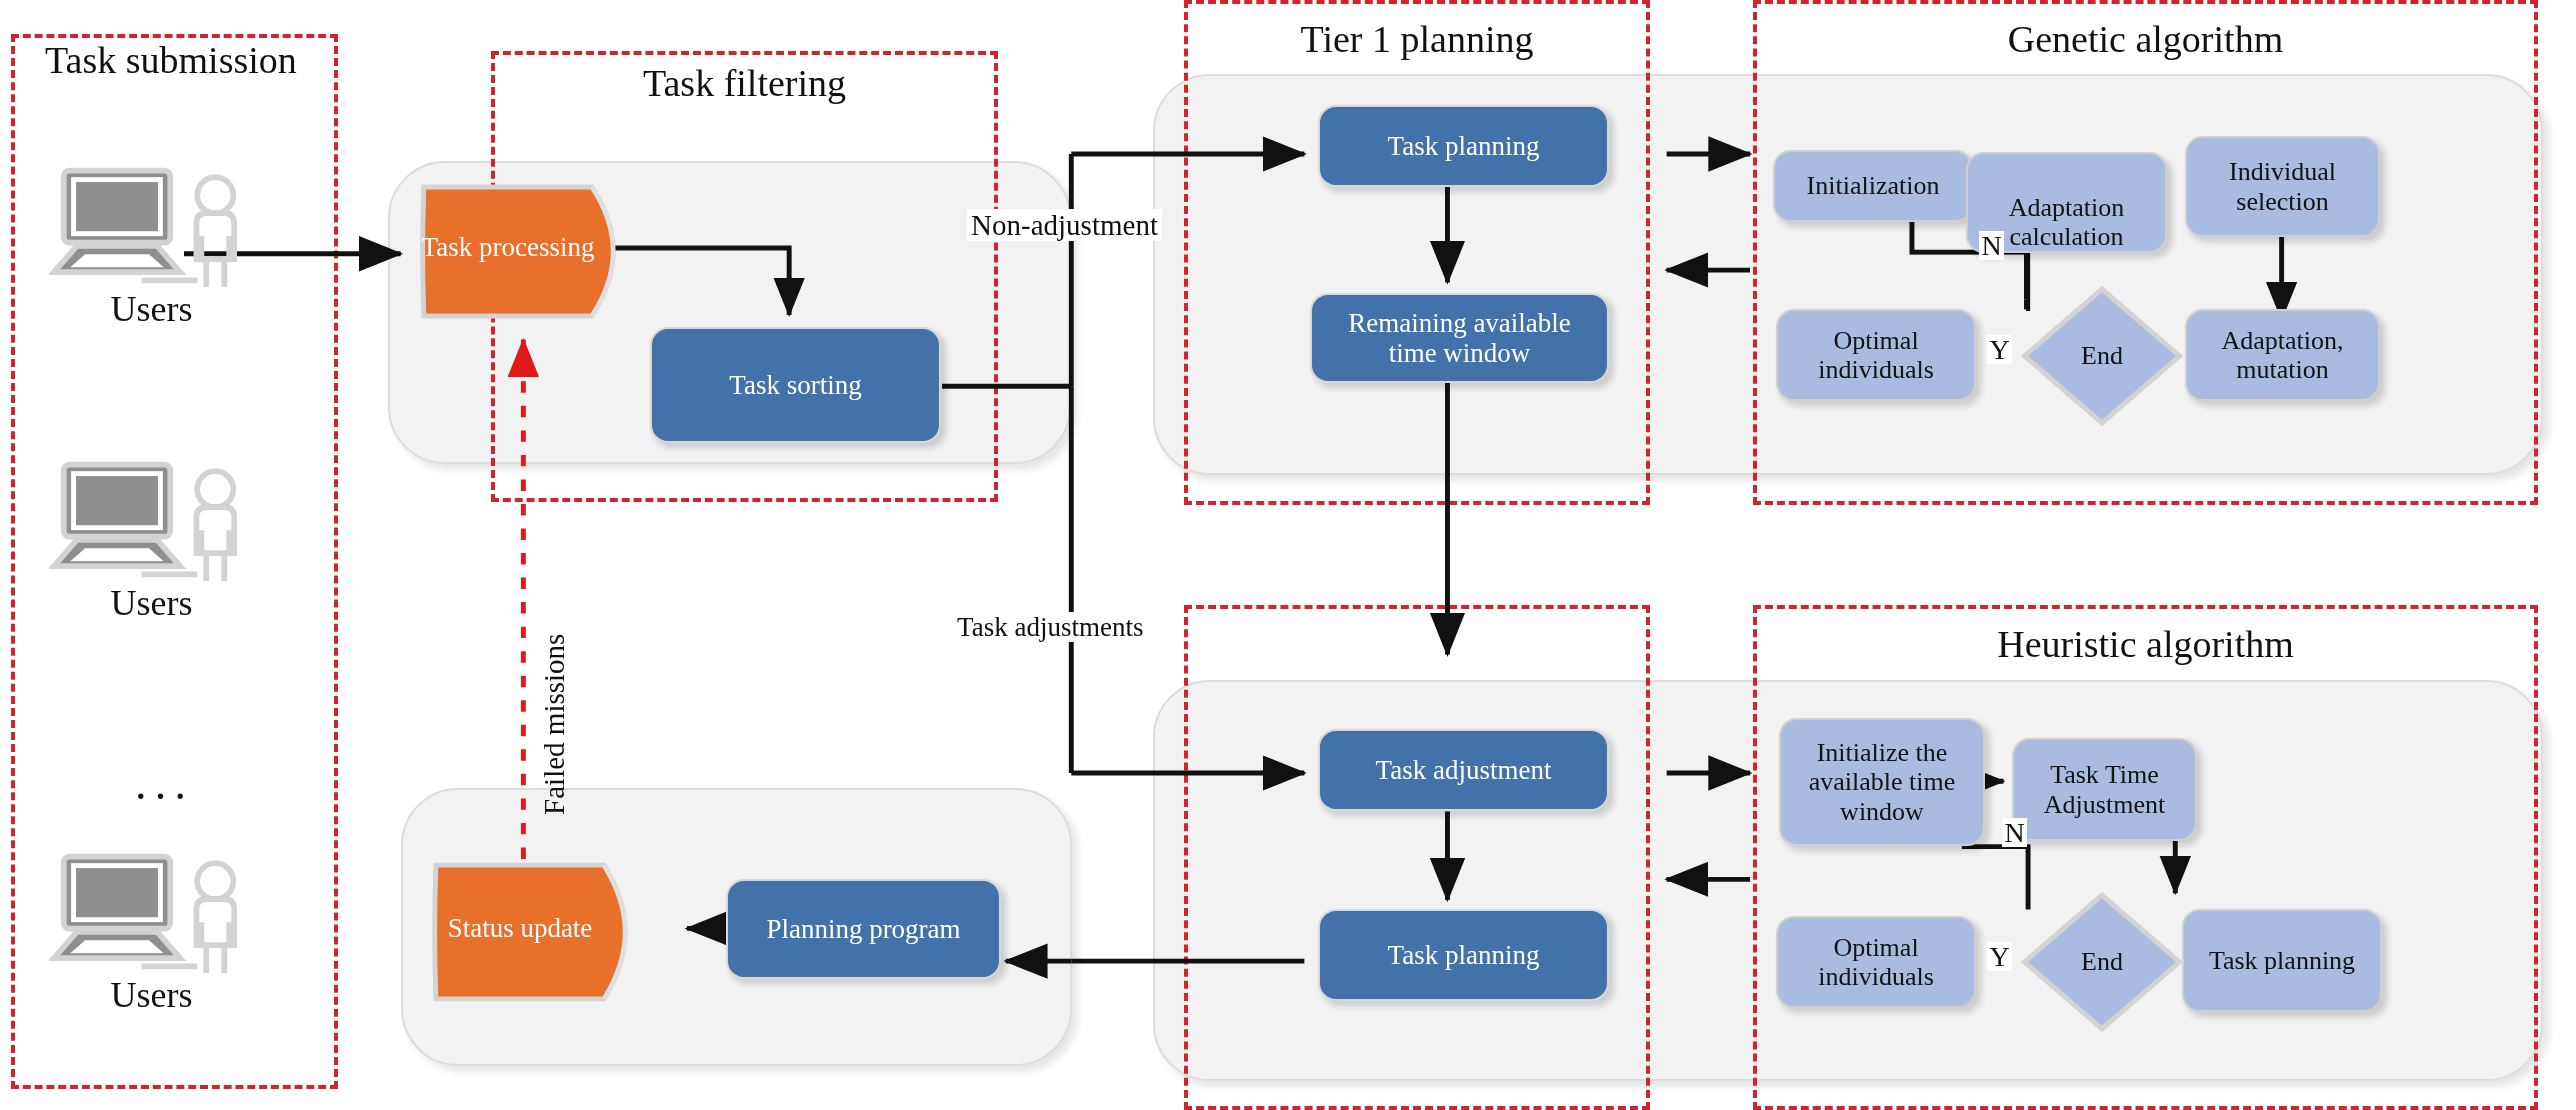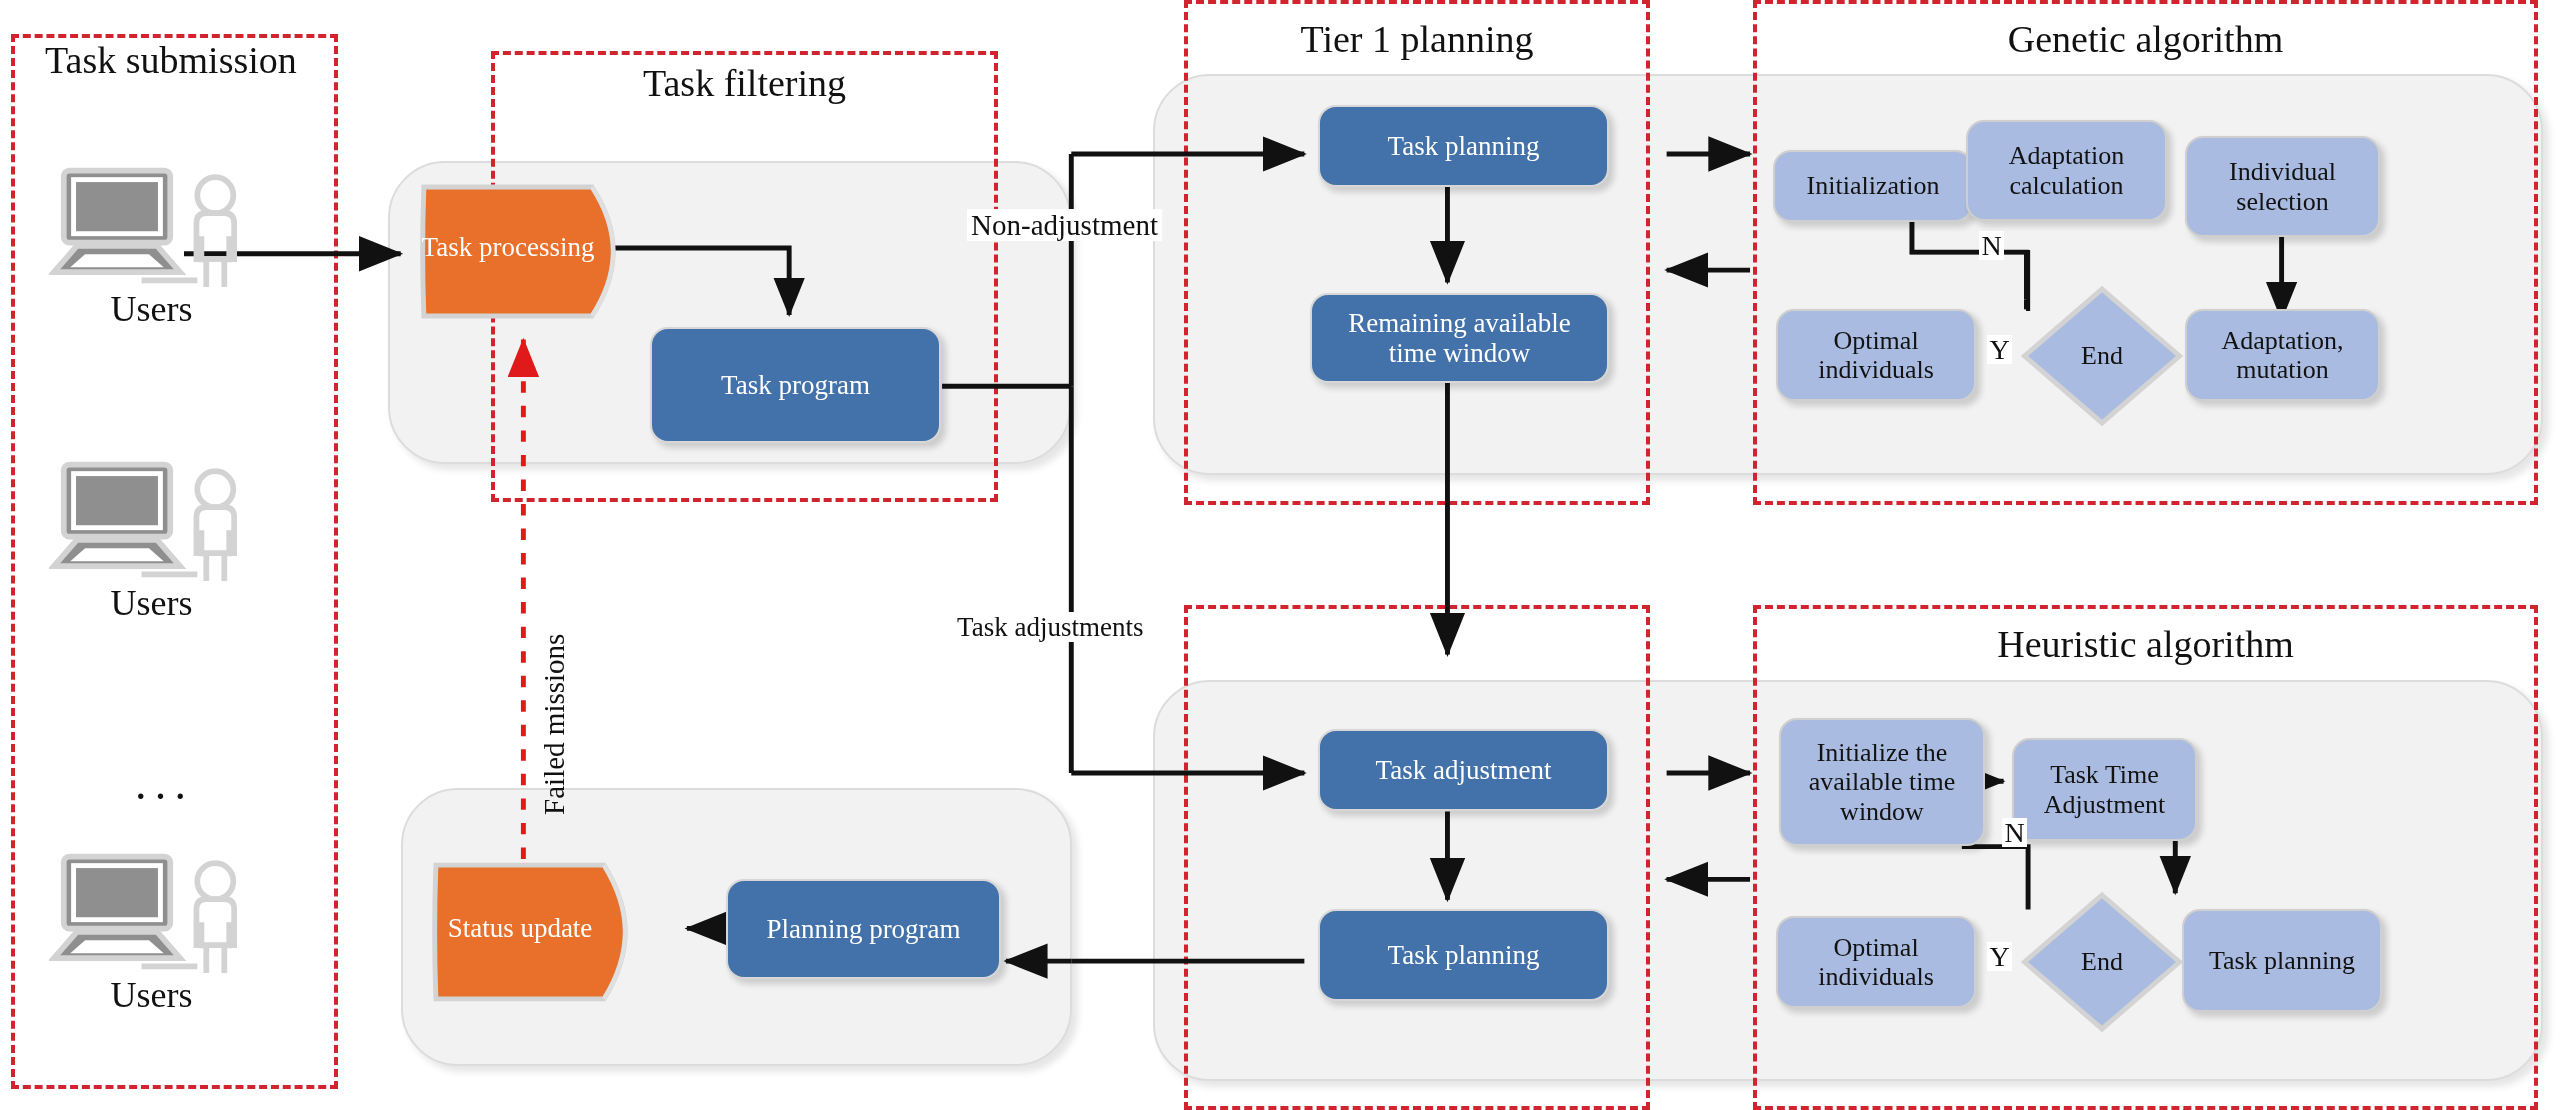--- a/index.html
+++ b/index.html
@@ -217,21 +217,21 @@
 
   <div class="cyl" style="left:419px;top:182px;width:196px;height:131px;">
     <svg width="204" height="139" viewBox="0 0 250 170">
       <path d="M6,6 L212,6 q26,40 26,79 q0,39 -26,79 L6,164 q-3,-79 0,-158 Z" fill="#e8702a" stroke="#d3d3d3" stroke-width="6"></path>
       <path d="M212,6 q26,40 26,79 q0,39 -26,79" fill="none" stroke="#e0e0e0" stroke-width="5"></path>
     </svg>
     <div class="cyl-lbl">Task processing</div>
   </div>
 
   <div class="node blue" style="left:650px;top:327px;width:291px;height:116px;">
-    <span>Task program</span>
+    <span>Task sorting</span>
   </div>
 
   <div class="cyl" style="left:431px;top:860px;width:196px;height:137px;">
     <svg width="204" height="144" viewBox="0 0 250 176">
       <path d="M6,6 L212,6 q26,42 26,82 q0,40 -26,82 L6,170 q-3,-82 0,-164 Z" fill="#e8702a" stroke="#d3d3d3" stroke-width="6"></path>
       <path d="M212,6 q26,42 26,82 q0,40 -26,82" fill="none" stroke="#e0e0e0" stroke-width="5"></path>
     </svg>
     <div class="cyl-lbl">Status update</div>
   </div>
 
@@ -252,21 +252,21 @@
   </div>
 
   <div class="node blue" style="left:1318px;top:909px;width:291px;height:92px;">
     <span>Task planning</span>
   </div>
 
   <div class="node lblue" style="left:1773px;top:150px;width:200px;height:72px;">
     <span>Initialization</span>
   </div>
 
-  <div class="node lblue" style="left:1966px;top:120px;width:201px;height:101px;padding:0 6.5px;">
+  <div class="node lblue" style="left:1966px;top:152px;width:201px;height:101px;padding:0 6.5px;align-items:flex-end;">
     <span>Adaptation calculation</span>
   </div>
 
   <div class="node lblue" style="left:2185px;top:136px;width:195px;height:101px;padding:0 6.5px;">
     <span>Individual selection</span>
   </div>
 
   <div class="node lblue" style="left:2185px;top:309px;width:195px;height:92px;padding:0 6.5px;">
     <span>Adaptation, mutation</span>
   </div>

